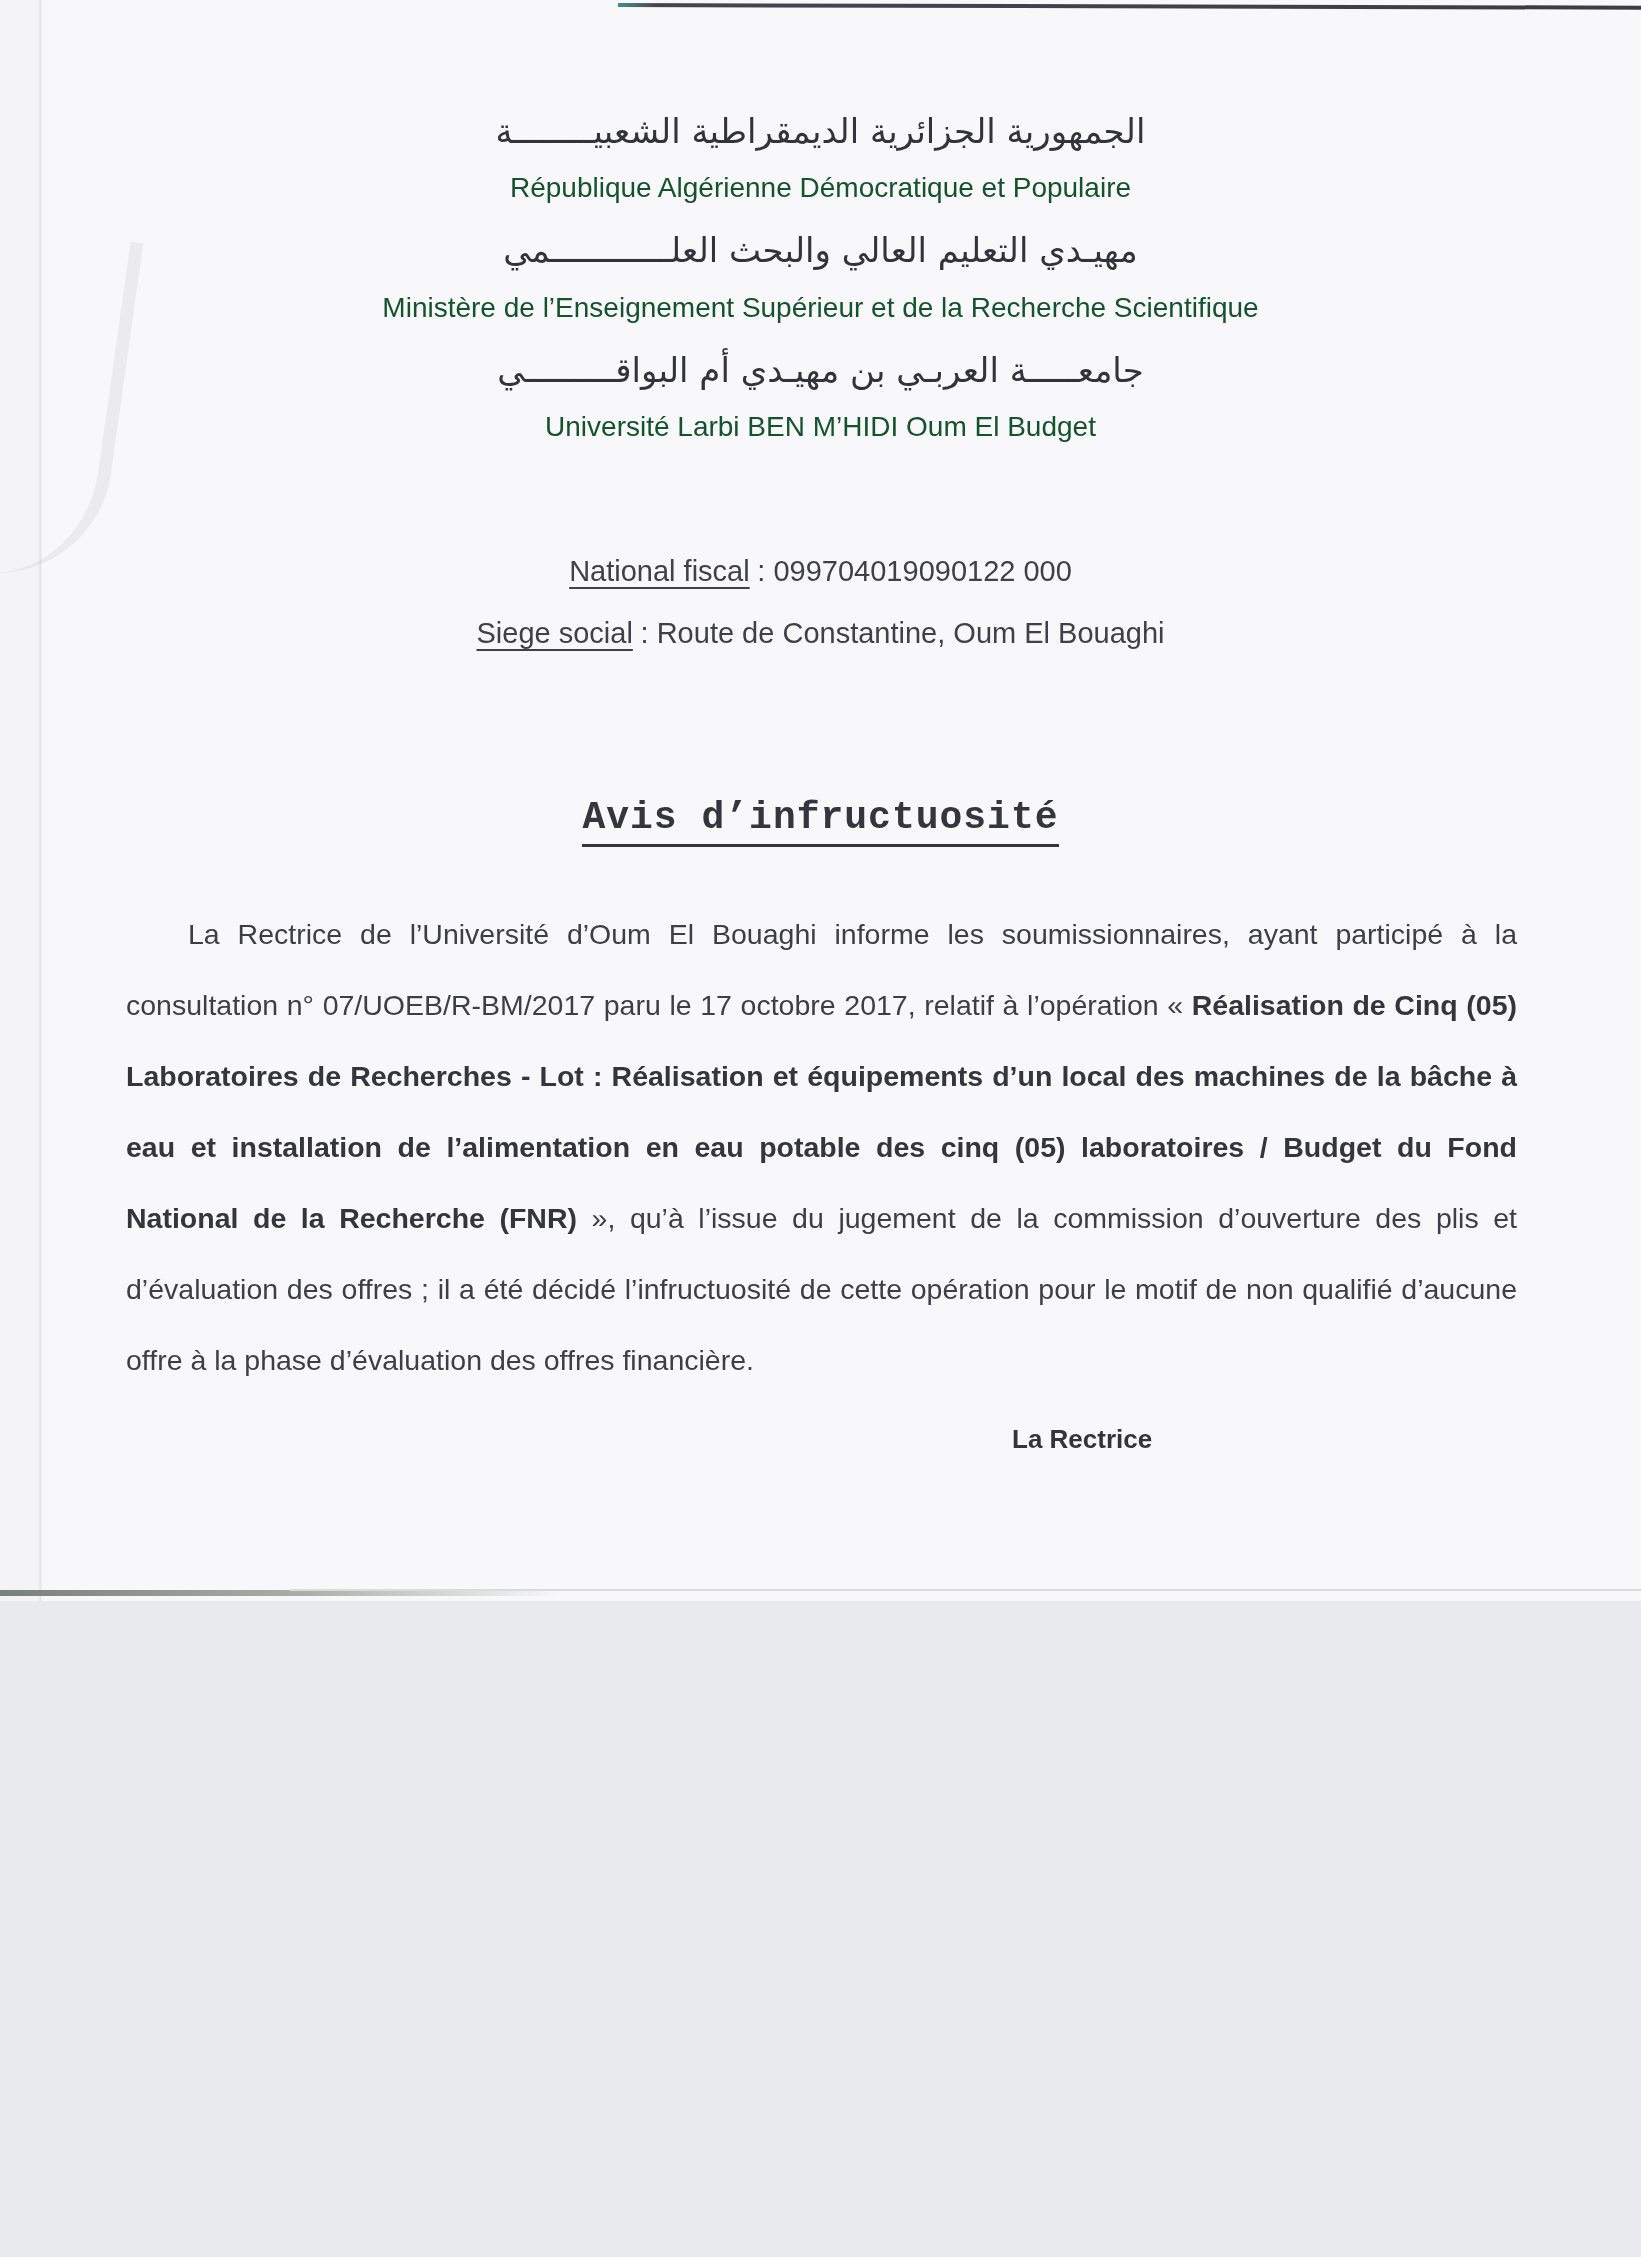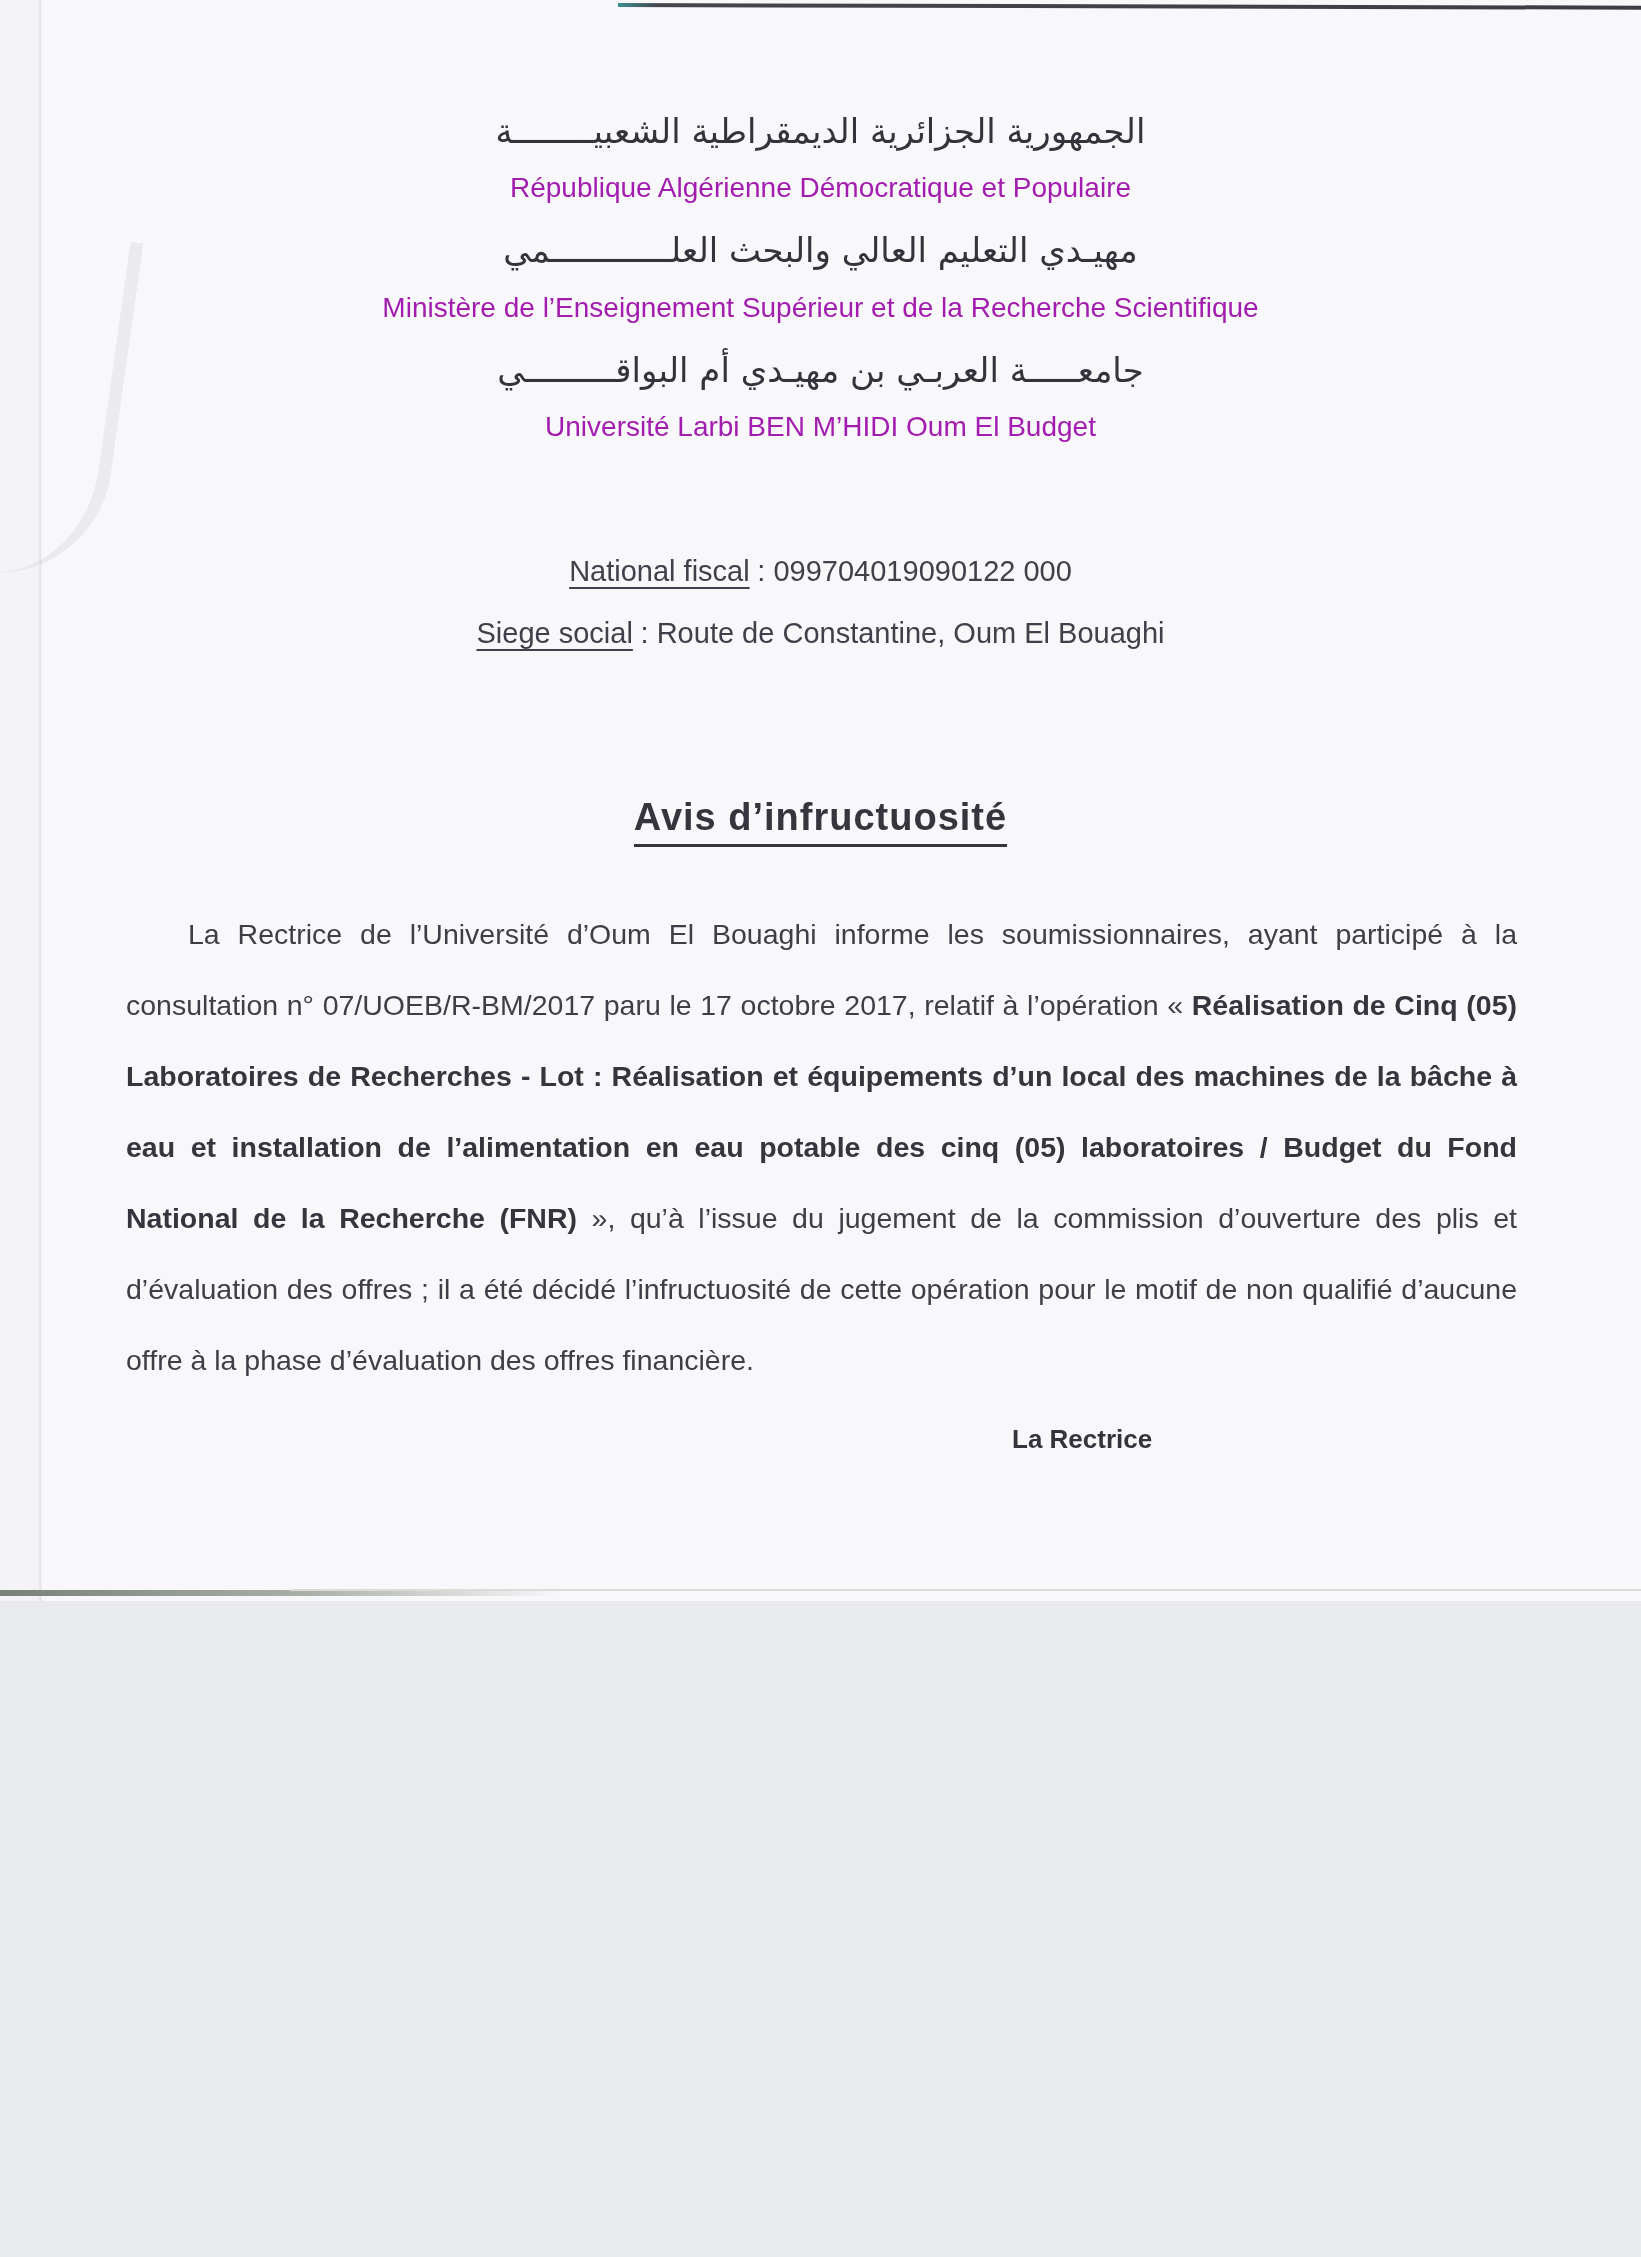--- a/index.html
+++ b/index.html
@@ -32,30 +32,30 @@
   }
   .smudge {
     position:absolute; top:232px; left:-19.3px; width:126px; height:348px;
     border-right:13.5px solid rgba(150,150,158,0.12);
     border-radius:0 0 116px 0; transform:rotate(8deg);
   }
   
   .header { padding-top:108px; text-align:center; }
   .ar { font-family:"DejaVu Sans", sans-serif; color:#33333b; }
   .ar-main { font-size:34px; line-height:46px; }
-  .fr-main { font-size:28px; line-height:37px; color:#a21caf; }
+  .fr-main { font-size:28px; line-height:37px; color:#14532d; }
   .h-gap-a { margin-top:15.4px; }
   .h-gap-b { margin-top:21px; }
   
   .identity { margin-top:104px; text-align:center; font-size:29px; color:#40404a; }
   .identity .line { margin-top:17.4px; line-height:44px; }
   .u-label { text-decoration:underline; text-underline-offset:5.8px; text-decoration-thickness:1.9px; }
   .val { margin-left:7.7px; }
   
-  .title-wrap { margin-top:141px; text-align:center; }
+  .title-wrap { margin-top:141px; text-align:center;font-family:Liberation Mono, monospace; }
   .doc-title {
     display:inline-block; font-size:38px; font-weight:bold; color:#35353e;
     border-bottom:3.9px solid #35353e; padding-bottom:5.8px; letter-spacing:1px;
   }
   
   .body-par {
     margin:52px 124px 0 126px;
     font-size:28.5px; line-height:71px;
     text-align:justify; text-indent:62px; color:#3e3e47;
   }

